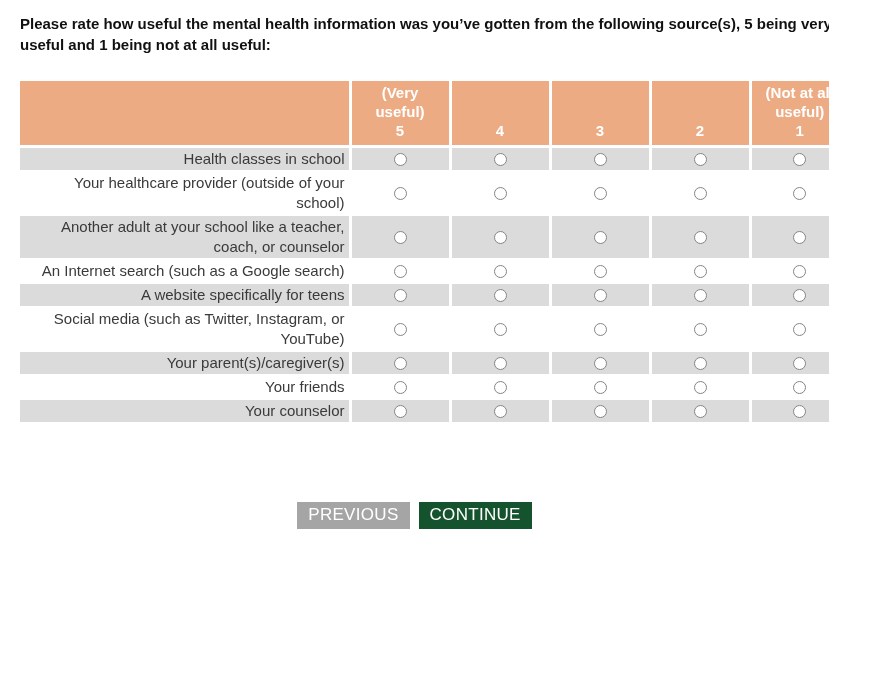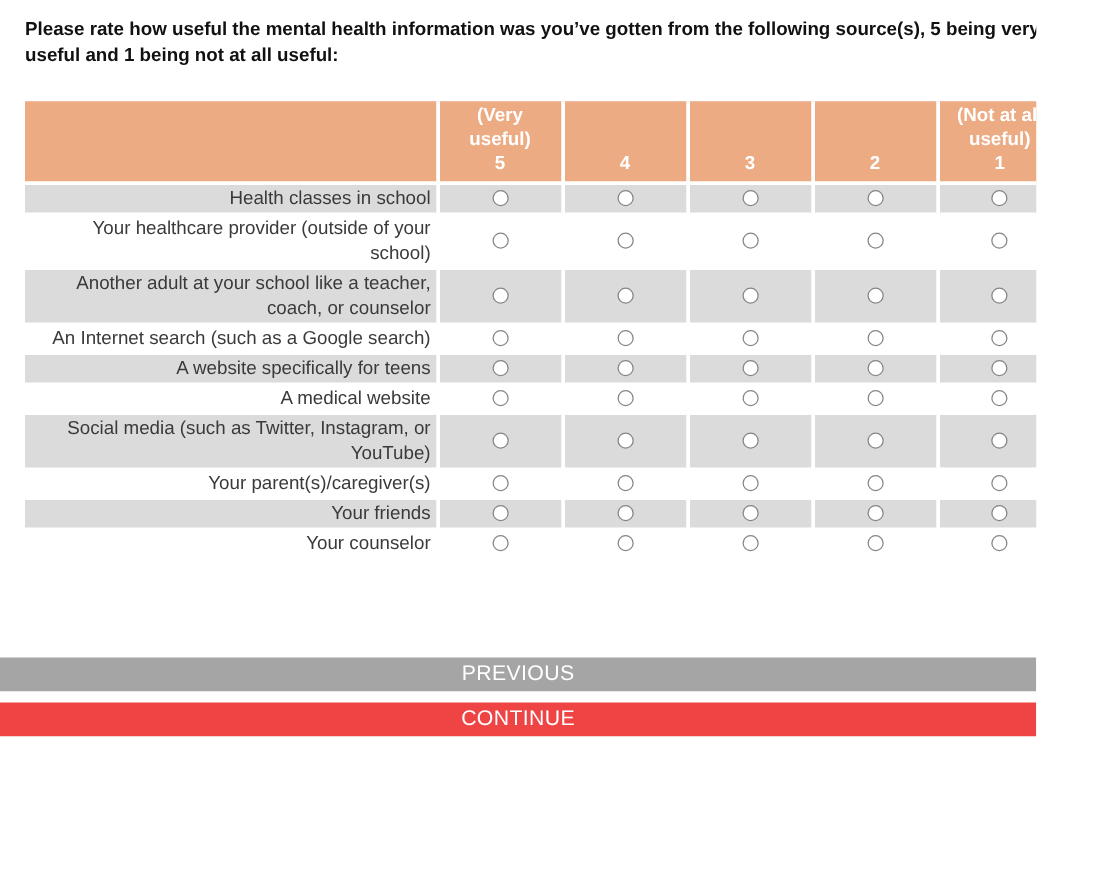--- a/index.html
+++ b/index.html
@@ -73,33 +73,32 @@
     border-radius: 50%;
     background: #ffffff;
     vertical-align: middle;
     cursor: pointer;
   }
   .button-row {
     margin-top: 78px;
     display: flex;
     justify-content: center;
     gap: 9px;
-    flex-direction: column;
   }
   .btn {
     border: none;
     color: #ffffff;
     font-family: "Liberation Sans", sans-serif;
     font-size: 17px;
     letter-spacing: 0.3px;
     padding: 3px 11px 4px 11px;
     cursor: pointer;
   }
   .btn-previous { background: #A5A5A5; }
-  .btn-continue { background: #ef4444; }
+  .btn-continue { background: #14532d; }
 </style>
 </head>
 <body>
 
 <div class="page">
 
   <div class="question-title">Please rate how useful the mental health information was you’ve gotten from the following source(s), 5 being very useful and 1 being not at all useful:</div>
 
   <table class="matrix">
     <colgroup>
@@ -170,28 +169,20 @@
     </tr>
         <tr>
       <td class="row-label">A website specifically for teens</td>
       <td class="radio-cell"><span class="radio" role="radio" aria-checked="false"></span></td>
       <td class="radio-cell"><span class="radio" role="radio" aria-checked="false"></span></td>
       <td class="radio-cell"><span class="radio" role="radio" aria-checked="false"></span></td>
       <td class="radio-cell"><span class="radio" role="radio" aria-checked="false"></span></td>
       <td class="radio-cell"><span class="radio" role="radio" aria-checked="false"></span></td>
     </tr>
         <tr>
-      <td class="row-label">A medical website</td>
-      <td class="radio-cell"><span class="radio" role="radio" aria-checked="false"></span></td>
-      <td class="radio-cell"><span class="radio" role="radio" aria-checked="false"></span></td>
-      <td class="radio-cell"><span class="radio" role="radio" aria-checked="false"></span></td>
-      <td class="radio-cell"><span class="radio" role="radio" aria-checked="false"></span></td>
-      <td class="radio-cell"><span class="radio" role="radio" aria-checked="false"></span></td>
-    </tr>
-        <tr>
       <td class="row-label">Social media (such as Twitter, Instagram, or YouTube)</td>
       <td class="radio-cell"><span class="radio" role="radio" aria-checked="false"></span></td>
       <td class="radio-cell"><span class="radio" role="radio" aria-checked="false"></span></td>
       <td class="radio-cell"><span class="radio" role="radio" aria-checked="false"></span></td>
       <td class="radio-cell"><span class="radio" role="radio" aria-checked="false"></span></td>
       <td class="radio-cell"><span class="radio" role="radio" aria-checked="false"></span></td>
     </tr>
         <tr>
       <td class="row-label">Your parent(s)/caregiver(s)</td>
       <td class="radio-cell"><span class="radio" role="radio" aria-checked="false"></span></td>

